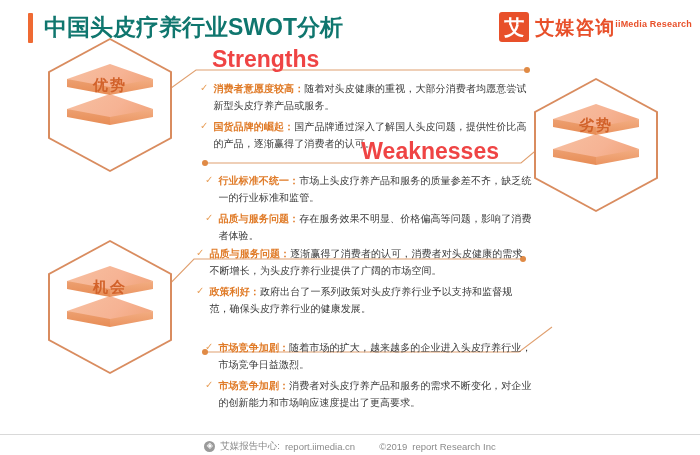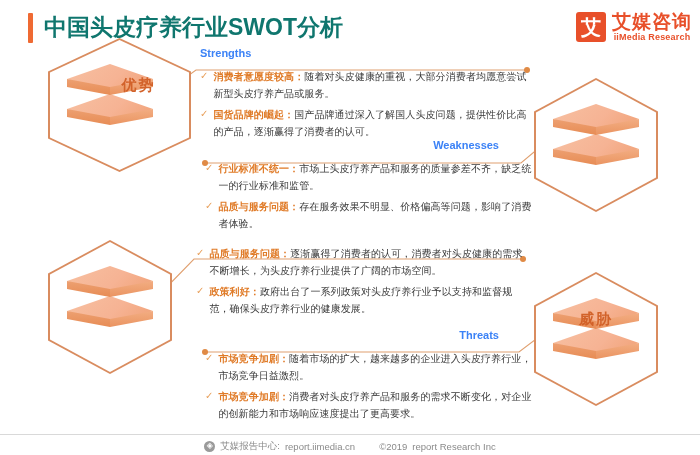--- a/index.html
+++ b/index.html
@@ -24,21 +24,21 @@
     font-size:23px;font-weight:bold;color:#0f766e;
     letter-spacing:0px;white-space:nowrap;
   }
   .logo{position:absolute;right:8px;top:10px;height:34px;display:flex;align-items:center;gap:6px;}
   .logo-mark{
     width:30px;height:30px;background:#e8502a;border-radius:3px;
     color:#fff;font-size:20px;font-weight:bold;
     display:flex;align-items:center;justify-content:center;
     line-height:1;
   }
-  .logo-text{display:flex;flex-direction:column;justify-content:center;line-height:1;}
+  .logo-text{display:flex;flex-direction:row;justify-content:center;line-height:1;}
   .logo-cn{font-size:19px;font-weight:bold;color:#e8502a;letter-spacing:1px;}
   .logo-en{font-size:9px;font-weight:bold;color:#e8502a;letter-spacing:0.2px;margin-top:2px;text-align:center;}
 
   
   .hex{
     position:absolute;width:124px;height:134px;
   }
   .hex-outline{
     position:absolute;inset:0;
     clip-path:polygon(50% 0%,100% 25%,100% 75%,50% 100%,0% 75%,0% 25%);
@@ -67,33 +67,33 @@
     clip-path:polygon(0% 50%,100% 0%,100% 50%,0% 100%);
   }
   .slab-a{top:26px;}
   .slab-b{top:56px;}
   .hex-label{
     position:absolute;width:100%;top:38px;text-align:center;
     font-size:15px;font-weight:bold;color:#d2622a;letter-spacing:2px;
     z-index:5;
   }
 
-  #hex-s{left:48px;top:38px;padding-left:19px;}
+  #hex-s{left:48px;top:38px;}
   #hex-w{left:534px;top:78px;}
   #hex-o{left:48px;top:240px;}
   #hex-t{left:534px;top:272px;}
 
   
   .conn{position:absolute;left:0;top:0;width:700px;height:455px;pointer-events:none;}
 
   
   .section{position:absolute;}
   .sec-head{
-    font-size:11px;font-weight:bold;color:#3b82f6;
-    line-height:1;white-space:nowrap;
+    font-size:23px;font-weight:bold;color:#ef4444;
+    line-height:1;white-space:nowrap;margin-left:12px;
   }
   .sec-head.right{text-align:right;}
   .items{margin-top:9px;}
   .item{
     display:flex;align-items:flex-start;gap:5px;
     margin-bottom:4px;
   }
   .check{
     color:#e8a05c;font-size:10px;line-height:15px;flex:0 0 auto;
     font-weight:bold;
@@ -183,52 +183,39 @@
     <div class="slab slab-b">
       <div class="slab-top"></div>
         <div class="slab-edge-l"></div>
         <div class="slab-edge-r"></div>
     </div>
     <div class="slab slab-a">
       <div class="slab-top"></div>
         <div class="slab-edge-l"></div>
         <div class="slab-edge-r"></div>
     </div>
+    <div class="hex-label">劣势</div>
   </div>
 
   <div class="hex" id="hex-o">
     <div class="hex-outline"></div>
     <div class="hex-inner"></div>
     <div class="slab slab-b">
       <div class="slab-top"></div>
         <div class="slab-edge-l"></div>
         <div class="slab-edge-r"></div>
     </div>
     <div class="slab slab-a">
       <div class="slab-top"></div>
         <div class="slab-edge-l"></div>
         <div class="slab-edge-r"></div>
     </div>
-  </div>
-
-  <div class="hex" id="hex-t">
-    <div class="hex-outline"></div>
-    <div class="hex-inner"></div>
-    <div class="slab slab-b">
-      <div class="slab-top"></div>
-        <div class="slab-edge-l"></div>
-        <div class="slab-edge-r"></div>
-    </div>
-    <div class="slab slab-a">
-      <div class="slab-top"></div>
-        <div class="slab-edge-l"></div>
-        <div class="slab-edge-r"></div>
-    </div>
-    <div class="hex-label">威胁</div>
-  </div>
+    <div class="hex-label">机会</div>
+  </div>
+
 
   <div class="section" id="sec-strengths">
     <div class="sec-head">Strengths</div>
     <div class="items">
       <div class="item">
         <span class="check">✓</span>
         <span class="itext"><span class="ilabel">消费者意愿度较高：</span><span>随着对头皮健康的重视，大部分消费者均愿意尝试新型头皮疗养产品或服务。</span></span>
       </div>
       <div class="item">
         <span class="check">✓</span>
@@ -258,21 +245,20 @@
         <span class="itext"><span class="ilabel">品质与服务问题：</span><span>逐渐赢得了消费者的认可，消费者对头皮健康的需求不断增长，为头皮疗养行业提供了广阔的市场空间。</span></span>
       </div>
       <div class="item">
         <span class="check">✓</span>
         <span class="itext"><span class="ilabel">政策利好：</span><span>政府出台了一系列政策对头皮疗养行业予以支持和监督规范，确保头皮疗养行业的健康发展。</span></span>
       </div>
     </div>
   </div>
 
   <div class="section" id="sec-threats">
-    <div class="sec-head right">Threats</div>
     <div class="items">
       <div class="item">
         <span class="check">✓</span>
         <span class="itext"><span class="ilabel">市场竞争加剧：</span><span>随着市场的扩大，越来越多的企业进入头皮疗养行业，市场竞争日益激烈。</span></span>
       </div>
       <div class="item">
         <span class="check">✓</span>
         <span class="itext"><span class="ilabel">市场竞争加剧：</span><span>消费者对头皮疗养产品和服务的需求不断变化，对企业的创新能力和市场响应速度提出了更高要求。</span></span>
       </div>
     </div>

